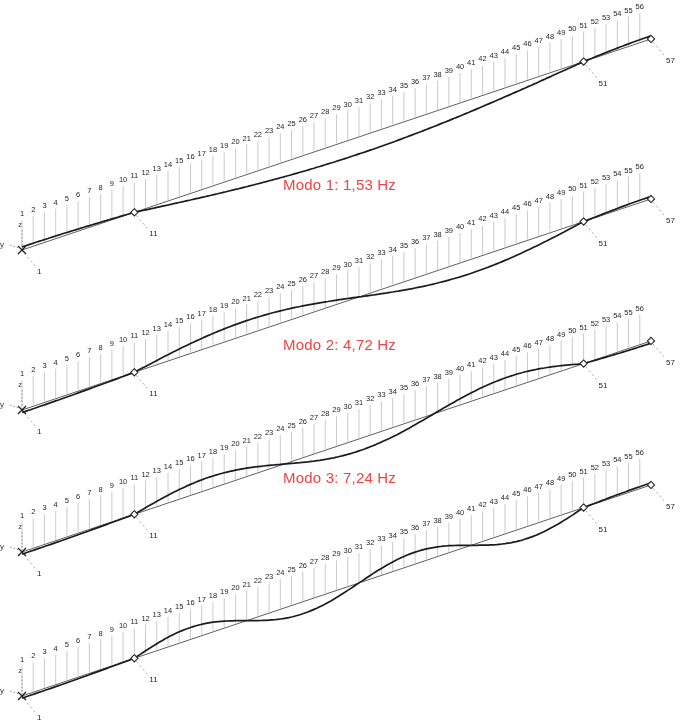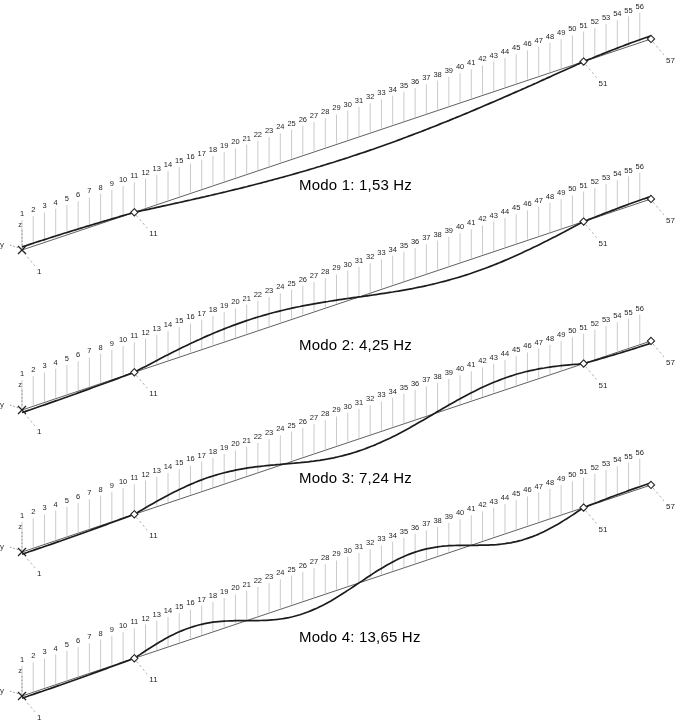--- a/index.html
+++ b/index.html
@@ -2,22 +2,22 @@
 <html><head>
 <meta charset="utf-8">
 <style>
   html,body{margin:0;padding:0;background:#ffffff;}
   #canvas{
     position:relative;width:682px;height:728px;background:#ffffff;overflow:hidden;
     font-family:"Liberation Sans", sans-serif;
   }
   #fig{position:absolute;left:0;top:0;}
   .mode-label{
-    position:absolute;font-size:15px;color:#000000;letter-spacing:0.2px;
-    font-family:"Liberation Sans", sans-serif;white-space:nowrap;margin-left:16px;
+    position:absolute;font-size:15px;color:#ef4444;letter-spacing:0.2px;
+    font-family:"Liberation Sans", sans-serif;white-space:nowrap;
   }
 </style>
 </head>
 <body>
 
 <div id="canvas">
   <svg id="fig" width="682" height="728" viewBox="0 0 682 728">
       <g>
         <line x1="22" y1="220" x2="22" y2="249" stroke="#bcbcbc" stroke-width="0.8"></line>
         <text x="22" y="216" text-anchor="middle" font-size="7.5" fill="#262626" font-family="Liberation Sans, sans-serif">1</text>
@@ -545,16 +545,15 @@
         <text x="149.32142857142856" y="682.3161607142857" text-anchor="start" font-size="8" fill="#262626">11</text>
         <path d="M583.6071428571429 503.9808035714285L587.2071428571429 507.58080357142853L583.6071428571429 511.18080357142856L580.0071428571429 507.58080357142853Z" fill="#ffffff" stroke="#222" stroke-width="1.1"></path>
         <line x1="585.6071428571429" y1="510.58080357142853" x2="596.6071428571429" y2="523.5808035714285" stroke="#9a9a9a" stroke-width="0.8" stroke-dasharray="2.5 2.5"></line>
         <text x="598.6071428571429" y="531.5808035714285" text-anchor="start" font-size="8" fill="#262626">51</text>
         <path d="M651 481.3705L654.6 484.9705L651 488.57050000000004L647.4 484.9705Z" fill="#ffffff" stroke="#222" stroke-width="1.1"></path>
         <line x1="653" y1="487.9705" x2="664" y2="500.9705" stroke="#9a9a9a" stroke-width="0.8" stroke-dasharray="2.5 2.5"></line>
         <text x="666" y="508.9705" text-anchor="start" font-size="8" fill="#262626">57</text>
       </g>
     </svg>
   <div class="mode-label" style="left: 283px; top: 176px;">Modo 1: 1,53 Hz</div>
-  <div class="mode-label" style="left: 283px; top: 336px;">Modo 2: 4,25 Hz</div>
+  <div class="mode-label" style="left: 283px; top: 336px;">Modo 2: 4,72 Hz</div>
   <div class="mode-label" style="left: 283px; top: 469px;">Modo 3: 7,24 Hz</div>
-  <div class="mode-label" style="left: 283px; top: 628px;">Modo 4: 13,65 Hz</div>
 </div>
 
 </body></html>

